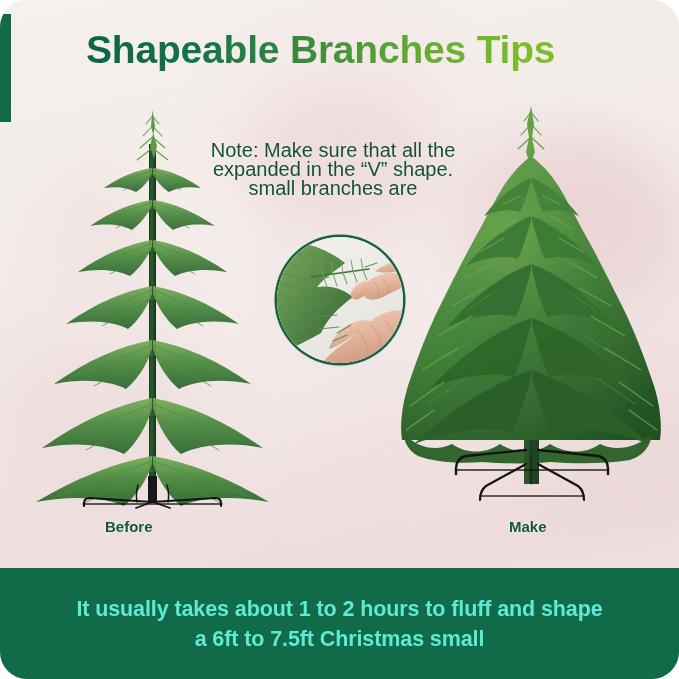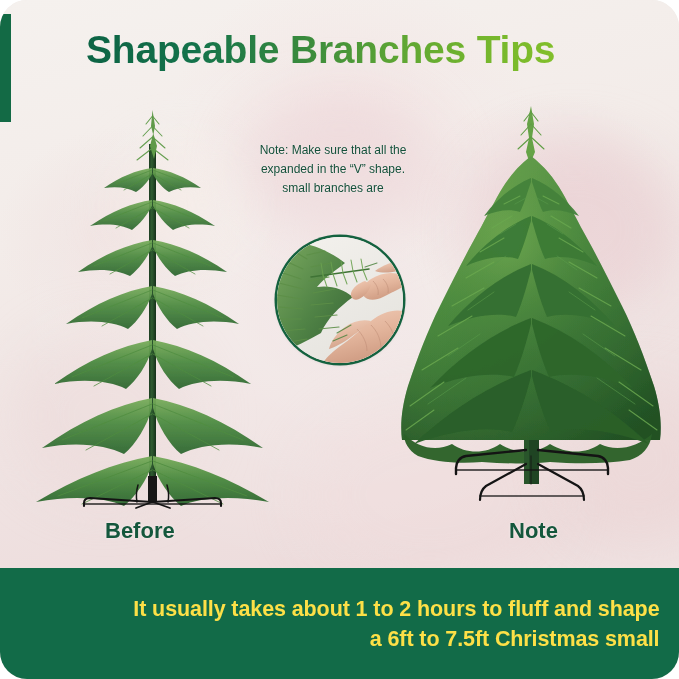--- a/index.html
+++ b/index.html
@@ -74,21 +74,21 @@
   }
 
   
   .note {
     position: absolute;
     left: 183px;
     top: 141px;
     width: 300px;
     text-align: center;
     color: #14503a;
-    font-size: 12px;
+    font-size: 20px;
     line-height: 19px;
     font-weight: normal;
     text-shadow: 0 0 2px rgba(255,255,255,0.55);
   }
   .note-line { display: block; white-space: nowrap; }
 
   
   .tree-wrap { position: absolute; }
   .tree-before { left: 24px;  top: 104px; width: 260px; height: 410px; }
   .tree-after  { left: 400px; top: 104px; width: 266px; height: 410px; }
@@ -103,42 +103,42 @@
     border-radius: 50%;
     overflow: hidden;
     box-shadow: 0 0 0 2.5px #14623f, 0 1px 4px rgba(0,0,0,0.18);
   }
   .detail-circle svg { display: block; }
 
   
   .caption {
     position: absolute;
     color: #14573c;
-    font-size: 22px;
+    font-size: 15px;
     font-weight: bold;
     text-shadow: 0 0 3px rgba(255,255,255,0.6);
   }
   .caption-before { left: 105px; top: 518px; }
   .caption-after  { left: 509px; top: 518px; }
 
   
   .banner {
     position: absolute;
     left: 0;
     bottom: 0;
     width: 679px;
     height: 111px;
     display: flex;
     align-items: center;
     justify-content: center;
   }
   .banner-text {
     width: 640px;
-    text-align: right;
-    color: #fde047;
+    text-align: center;
+    color: #5eead4;
     font-size: 21.5px;
     font-weight: bold;
     line-height: 30px;
     letter-spacing: -0.1px;
   }
   .banner-line { display: block; white-space: nowrap; }
 </style>
 </head>
 <body>
 
@@ -500,21 +500,21 @@
 
       <g stroke="#4e8540" stroke-width="1.1" stroke-linecap="round" opacity="0.85">
         <path d="M60 96 L74 88"></path>
           <path d="M56 104 L70 98"></path>
         <path d="M88 30 L100 26"></path>
       </g>
     </svg>
   </div>
 
   <div class="caption caption-before">Before</div>
-  <div class="caption caption-after">Note</div>
+  <div class="caption caption-after">Make</div>
 
   <div class="banner" style="background:#126B48">
     <div class="banner-text">
       <span class="banner-line">It usually takes about 1 to 2 hours to fluff and shape</span>
       <span class="banner-line">a 6ft to 7.5ft Christmas small</span>
     </div>
   </div>
 
 </div>
 

